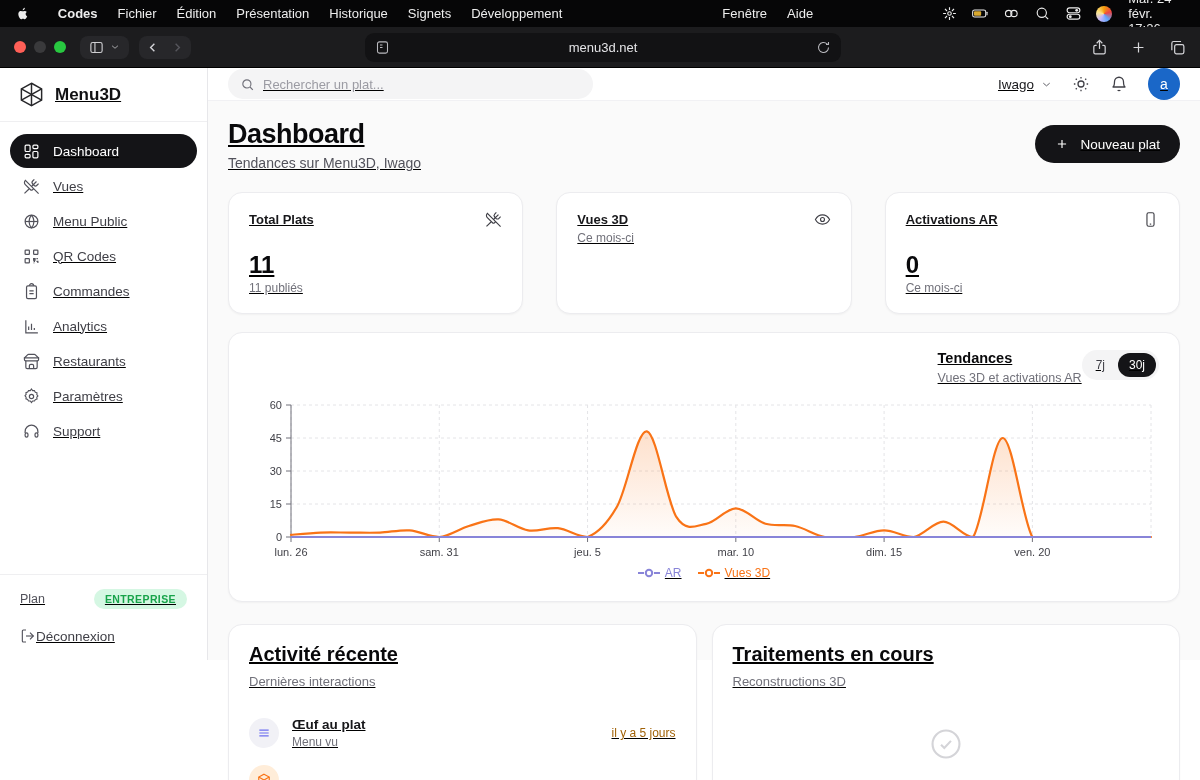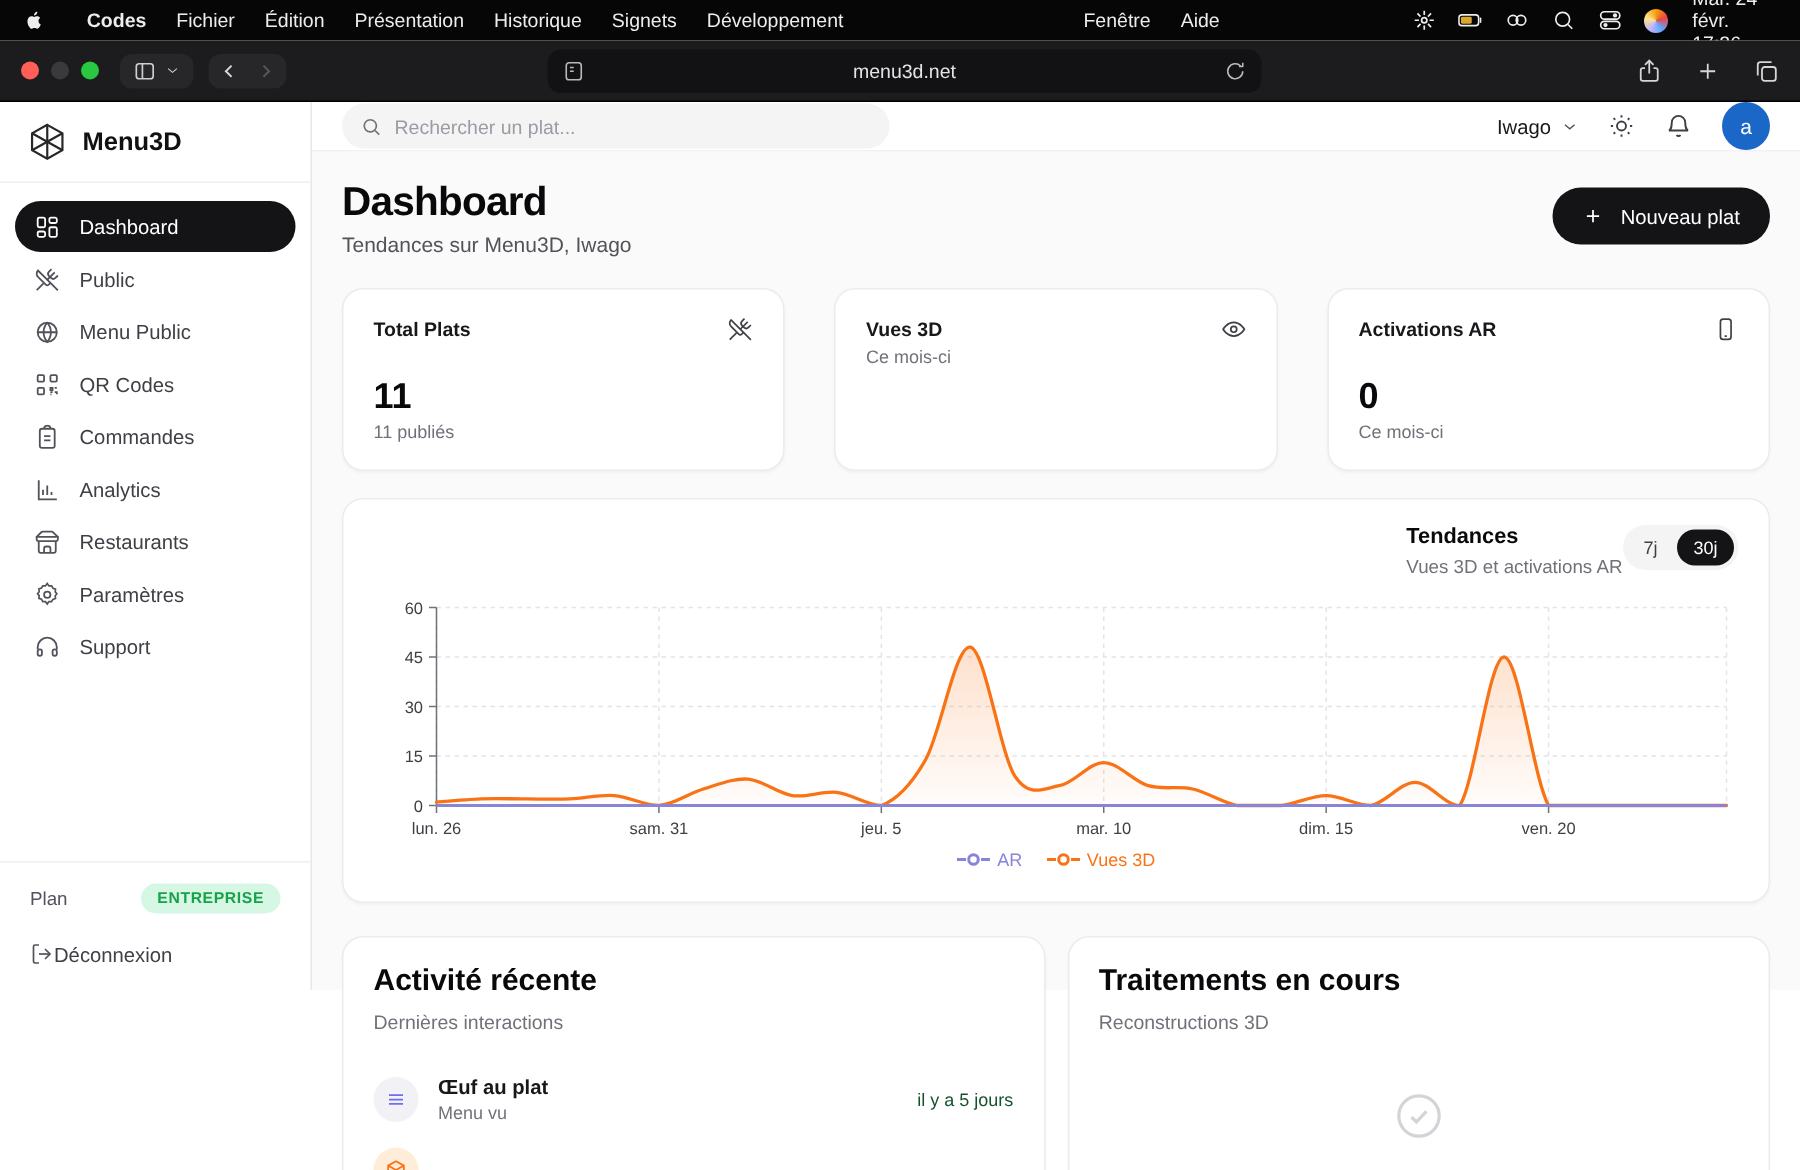--- a/index.html
+++ b/index.html
@@ -33,21 +33,21 @@
   .nav-arrows { display:flex; align-items:center; background:#27272a; border-radius:8px; padding:4px 6px; gap:10px;}
   .nav-arrows svg { width:15px; height:15px; fill:none; stroke-width:2.2; }
   .urlbar { position:absolute; left:365px; top:6px; width:476px; height:29px; background:#121214;
     border-radius:9px; display:flex; align-items:center; padding:0 10px; color:#e4e4e7; font-size:13px; }
   .urlbar .page-ic, .urlbar .reload-ic { width:15px; height:15px; stroke:#b9b9be; fill:none; stroke-width:1.7; }
   .url-text { flex:1; text-align:center; }
   .tb-right { margin-left:auto; display:flex; align-items:center; gap:22px; }
   .tb-right svg { width:17px; height:17px; stroke:#d6d6da; fill:none; stroke-width:1.7; }
 
   
-  .app { display:flex; height:592px; background:#fff; }
+  .app { display:flex; height:592px; background:#fff;text-decoration:underline; }
 
   
   .sidebar { width:209px; border-right:1px solid #e7e7ea; display:flex; flex-direction:column; background:#fff; }
   .brand { height:54px; display:flex; align-items:center; gap:10px; padding:0 18px; border-bottom:1px solid #efeff1; }
   .brand svg { width:27px; height:27px; stroke:#27272a; fill:none; stroke-width:1.3; }
   .brand-name { font-size:17px; font-weight:bold; color:#111113; }
   .nav { padding:12px 10px 0; }
   .nav-item { height:34px; margin-bottom:1px; border-radius:17px; display:flex; align-items:center;
     gap:13px; padding:0 13px; font-size:13.5px; color:#3f3f46; cursor:default; }
   .nav-item svg { width:17px; height:17px; stroke:#52525b; fill:none; stroke-width:1.7; flex:0 0 auto; }
@@ -113,21 +113,21 @@
   .panel-title { font-size:20px; font-weight:bold; color:#09090b; }
   .panel-sub { font-size:13px; color:#71717a; margin-top:8px; }
   .activity-item { display:flex; align-items:center; gap:13px; margin-top:28px; }
   .act-icon { width:30px; height:30px; border-radius:50%; background:#f1f1f6; display:flex;
     align-items:center; justify-content:center; flex:0 0 auto; }
   .act-icon svg { width:14px; height:14px; stroke:#6d6ff0; fill:none; stroke-width:2; }
   .act-icon.orange { background:#ffedd9; }
   .act-icon.orange svg { stroke:#f97316; }
   .act-name { font-size:13.5px; font-weight:bold; color:#18181b; }
   .act-sub { font-size:12px; color:#71717a; margin-top:3px; }
-  .act-time { margin-left:auto; font-size:12px; color:#14532d; }
+  .act-time { margin-left:auto; font-size:12px; color:#a16207; }
   .check-wrap { display:flex; justify-content:center; margin-top:38px; }
   .check-wrap svg { width:34px; height:34px; stroke:#d4d4d8; fill:none; stroke-width:1.5; }
 </style>
 </head>
 <body>
 
 <div class="menubar">
   <svg class="apple" viewBox="0 0 24 24" fill="#ededed" stroke="none">
       <path d="M16.7 12.8c0-2.3 1.9-3.4 2-3.5-1.1-1.6-2.8-1.8-3.4-1.8-1.4-.1-2.8.8-3.5.8-.7 0-1.9-.8-3.1-.8-1.6 0-3.1.9-3.9 2.4-1.7 2.9-.4 7.2 1.2 9.5.8 1.2 1.7 2.4 3 2.4 1.2 0 1.6-.8 3.1-.8s1.9.8 3.1.8c1.3 0 2.1-1.2 2.9-2.3.9-1.3 1.3-2.6 1.3-2.7-.1-.1-2.6-1-2.7-4zM14.4 5.2c.6-.8 1.1-1.9 1-3-1 0-2.1.6-2.8 1.4-.6.7-1.2 1.9-1 2.9 1 .1 2.1-.5 2.8-1.3z"></path>
     </svg>
@@ -242,21 +242,21 @@
           </svg>
         <span>Dashboard</span>
       </div>
       <div class="nav-item">
         <svg viewBox="0 0 24 24">
             <path d="m16 2-2.3 2.3a3 3 0 0 0 0 4.2l1.8 1.8a3 3 0 0 0 4.2 0L22 8"></path>
             <path d="M15 15 3.3 3.3a4.2 4.2 0 0 0 0 6l7.3 7.3c.7.7 2 .7 2.8 0L15 15Zm0 0 7 7"></path>
             <path d="m2.1 21.8 6.4-6.3"></path>
             <path d="m19 5-7 7"></path>
           </svg>
-        <span>Public</span>
+        <span>Vues</span>
       </div>
       <div class="nav-item">
         <svg viewBox="0 0 24 24">
             <circle cx="12" cy="12" r="9"></circle>
             <path d="M3 12h18"></path>
             <path d="M12 3a13.5 13.5 0 0 1 0 18a13.5 13.5 0 0 1 0-18"></path>
           </svg>
         <span>Menu Public</span>
       </div>
       <div class="nav-item">

